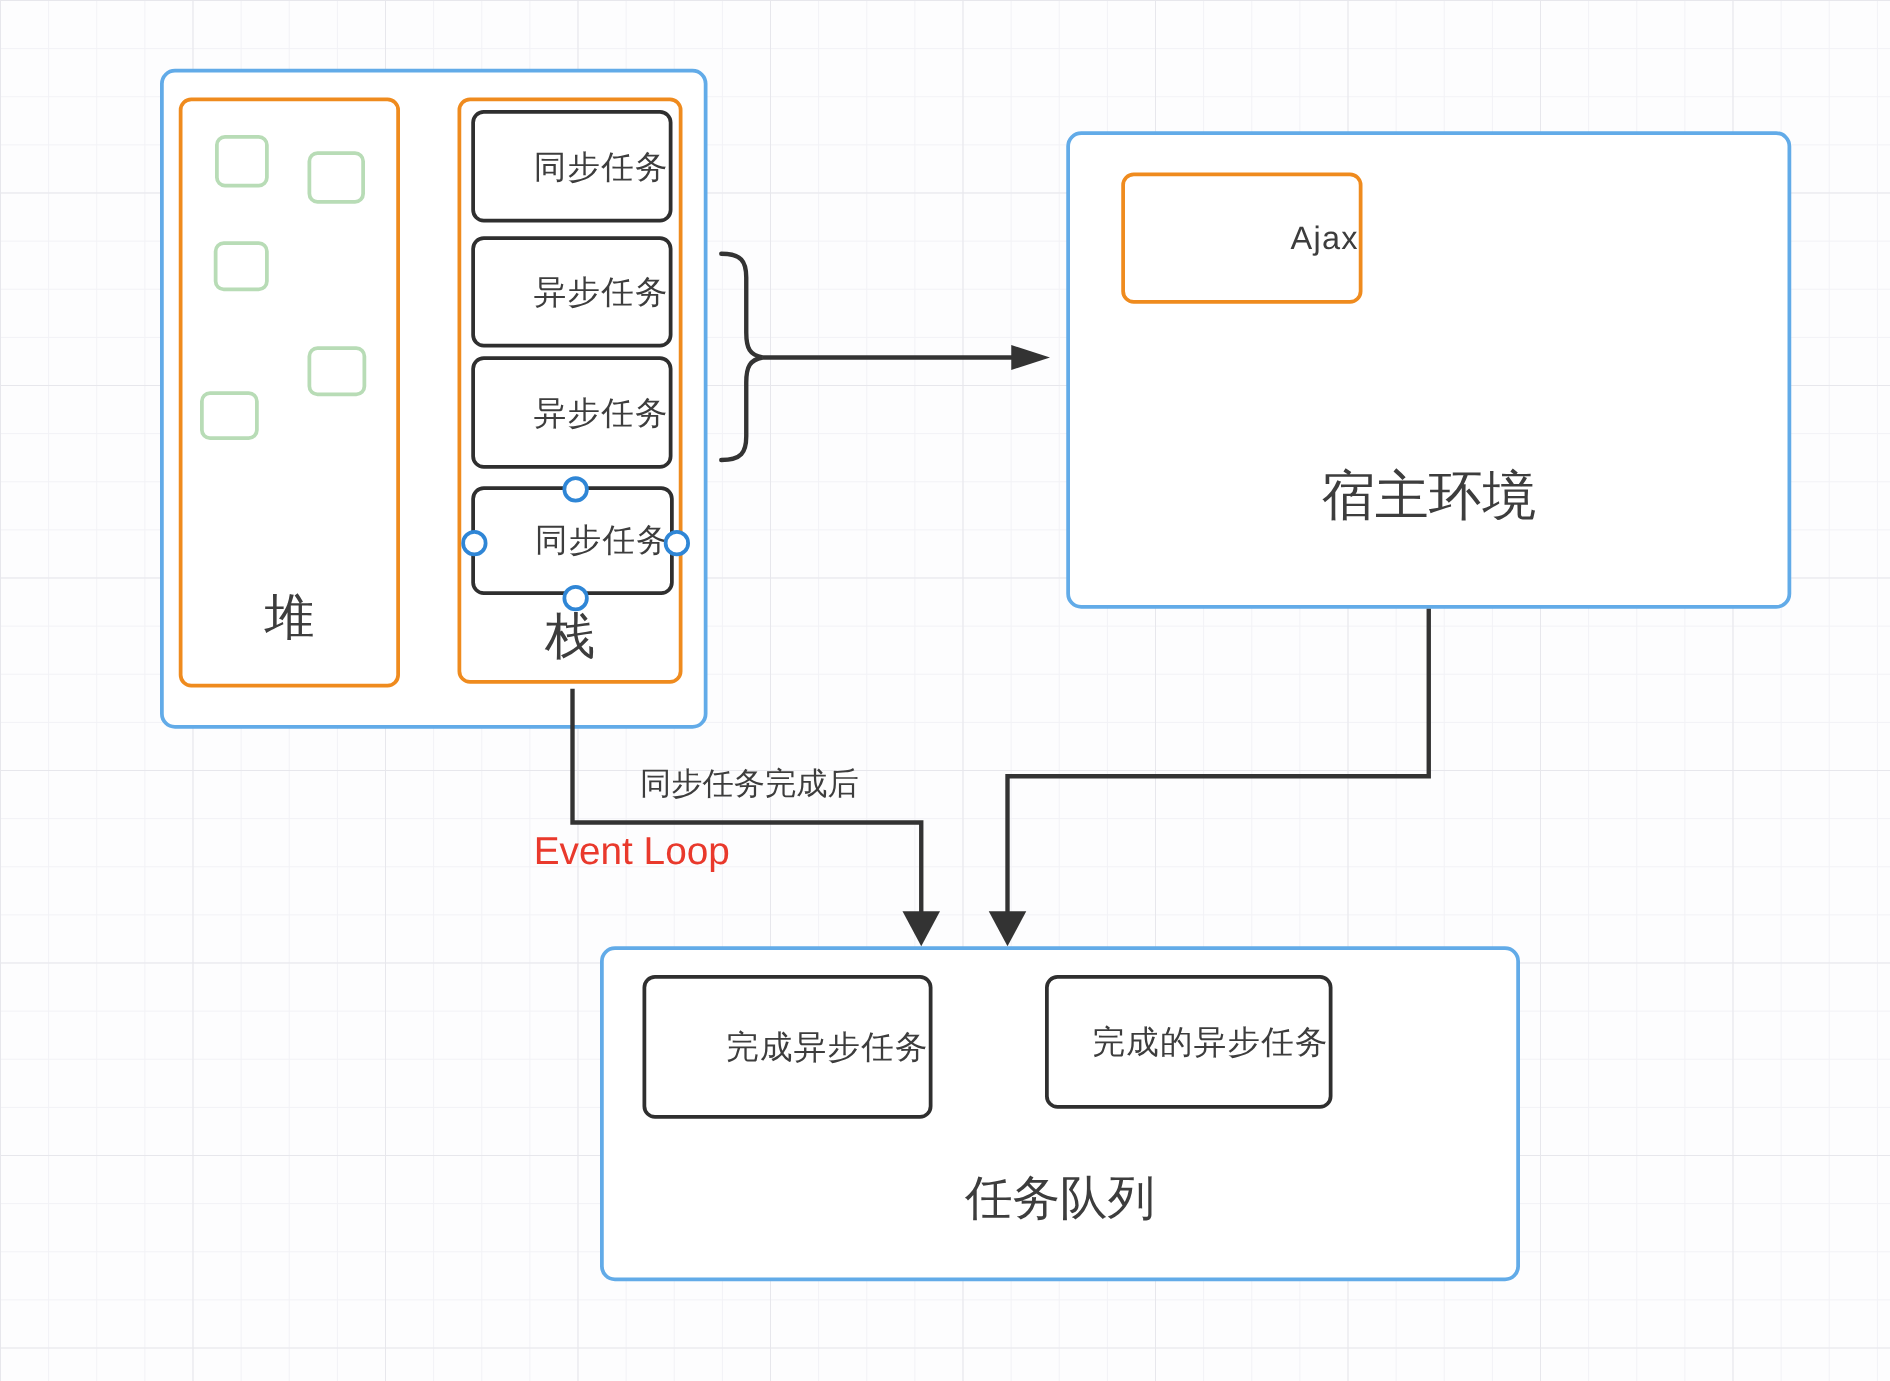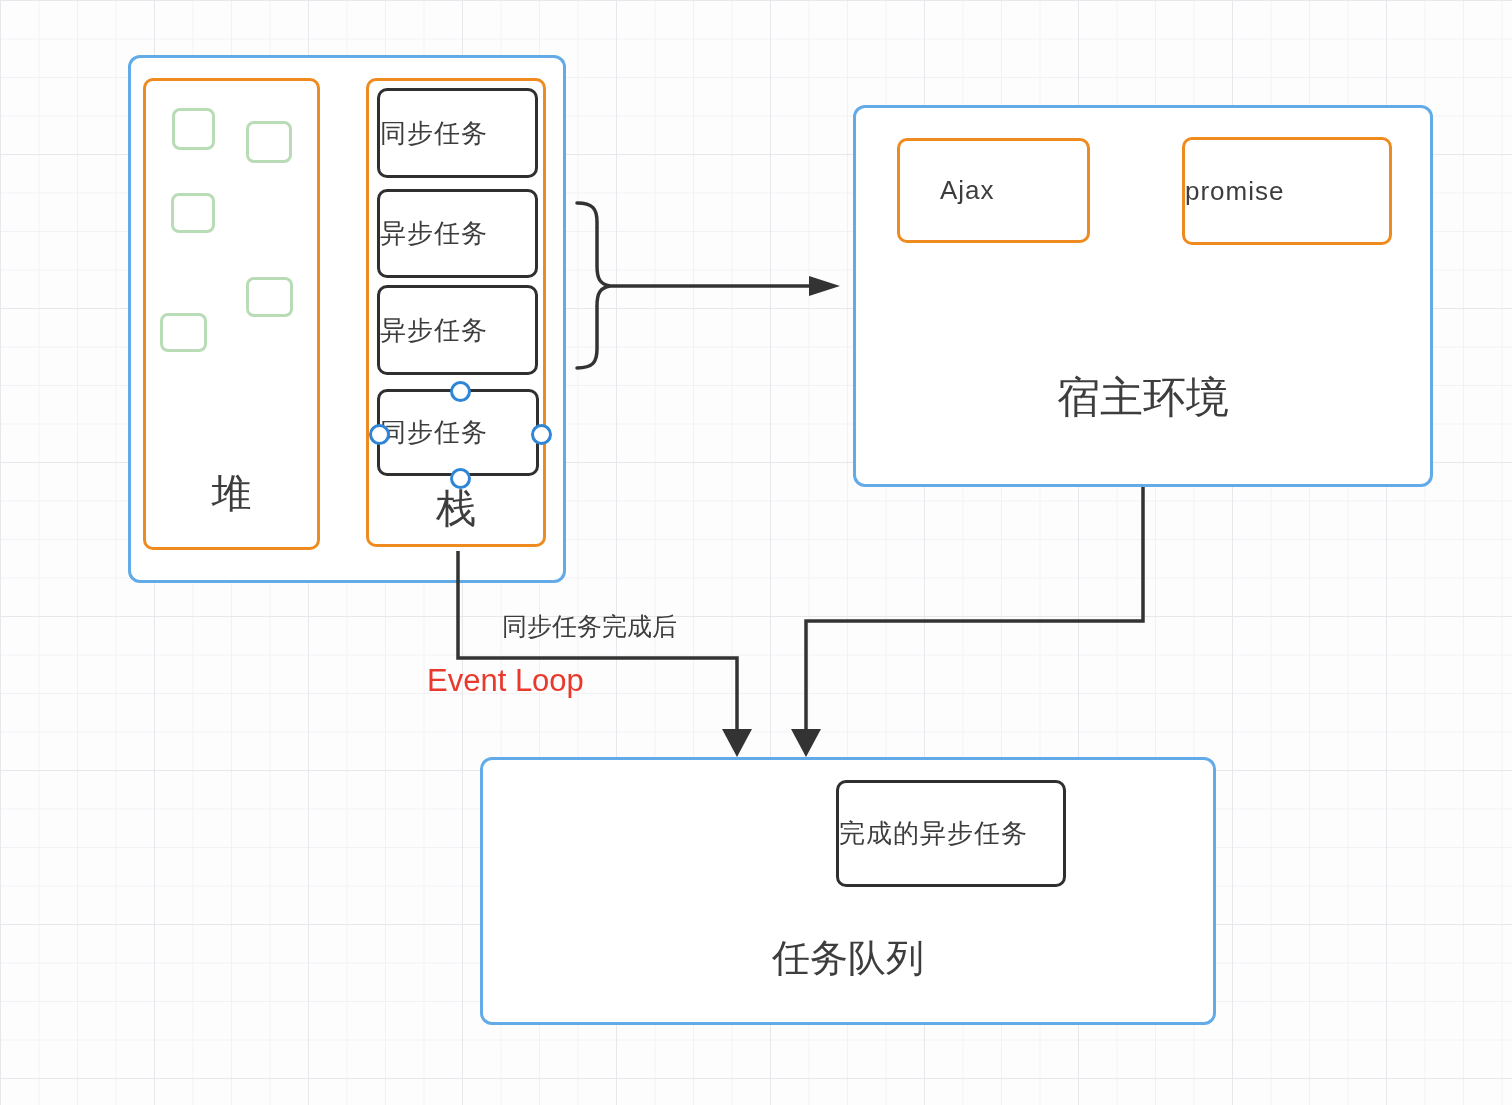--- a/index.html
+++ b/index.html
@@ -11,21 +11,21 @@
       linear-gradient(#e7e7ec 1px, transparent 1px),
       linear-gradient(90deg,#e7e7ec 1px, transparent 1px),
       linear-gradient(#f2f2f6 1px, transparent 1px),
       linear-gradient(90deg,#f2f2f6 1px, transparent 1px);
     background-size:154px 154px,154px 154px,38.5px 38.5px,38.5px 38.5px;
   }
   .abs{position:absolute;box-sizing:border-box;}
   .box-blue{background:#fff;border:3px solid #62abe8;border-radius:12px;}
   .box-orange{background:#fff;border:3px solid #ef8b1e;border-radius:10px;}
   .box-dark{background:#fff;border:3.5px solid #2f2f2f;border-radius:10px;
-    display:flex;align-items:center;justify-content:flex-start;
+    display:flex;align-items:center;justify-content:flex-end;
     font-size:26px;color:#3d3d3d;letter-spacing:1px;}
   .green-sq{border:3px solid #b8dcb6;border-radius:8px;background:transparent;}
   .zone-label{position:absolute;left:0;width:100%;text-align:center;
     font-size:40px;color:#3d3d3d;}
   .handle{position:absolute;width:15px;height:15px;border-radius:50%;
     background:#fff;border:3px solid #2f86d6;}
   .host-title{position:absolute;left:853px;top:368px;width:580px;
     text-align:center;font-size:43px;color:#3d3d3d;line-height:1.38;}
   .note{position:absolute;color:#3d3d3d;font-size:25px;}
   .note-red{position:absolute;color:#e9392c;font-size:31px;}
@@ -70,37 +70,37 @@
   <div class="handle" style="left:450px;top:381px;"></div>
   <div class="handle" style="left:369px;top:424px;"></div>
   <div class="handle" style="left:531px;top:424px;"></div>
   <div class="handle" style="left:450px;top:468px;"></div>
 
   <div class="abs box-blue" style="left:853px;top:105px;width:580px;height:382px;"></div>
 
   <div class="abs box-orange box-dark" style="left:897px;top:138px;width:193px;height:105px;border:3px solid #ef8b1e;padding-left:40px;">
     <span>Ajax</span>
   </div>
-  <div class="abs box-orange box-dark" style="left:1182px;top:137px;width:210px;height:108px;border:3px solid #ef8b1e;">
-    <span>promise</span>
-  </div>
 
   <div class="host-title">
     <div>宿主环境</div>
   </div>
 
   <div class="abs box-blue" style="left:480px;top:757px;width:736px;height:268px;">
     <span class="zone-label" style="bottom:38px;font-size:38px;">任务队列</span>
   </div>
 
+  <div class="abs box-dark" style="left:514px;top:780px;width:232px;height:115px;">
+    <span>完成异步任务</span>
+  </div>
   <div class="abs box-dark" style="left:836px;top:780px;width:230px;height:107px;">
     <span>完成的异步任务</span>
   </div>
 
-  <div class="note" style="left:502px;top:610px;width:195px;text-align:left;">同步任务完成后</div>
+  <div class="note" style="left:502px;top:610px;width:195px;text-align:center;">同步任务完成后</div>
   <div class="note-red" style="left:427px;top:663px;">Event Loop</div>
 
   <svg class="connectors" width="1512" height="1105" viewBox="0 0 1512 1105">
 
     <path d="M577,203 C593,203 597,209 597,222 L597,266 C597,279 600,284 610,286
              C600,288 597,293 597,306 L597,349 C597,362 593,368 577,368" fill="none" stroke="#333" stroke-width="3.5" stroke-linecap="round"></path>
 
     <line x1="610" y1="286" x2="818" y2="286" stroke="#333" stroke-width="3.5"></line>
     <polygon points="840,286 809,276 809,296" fill="#333"></polygon>
 

